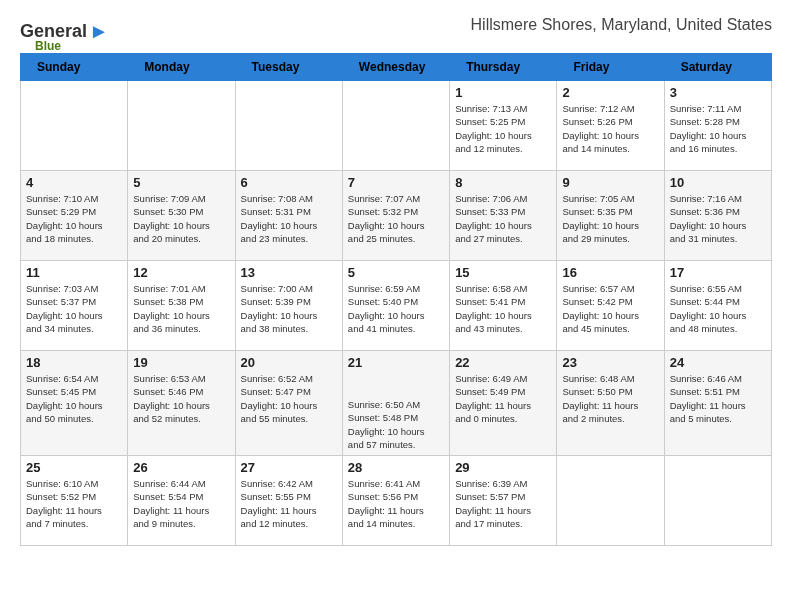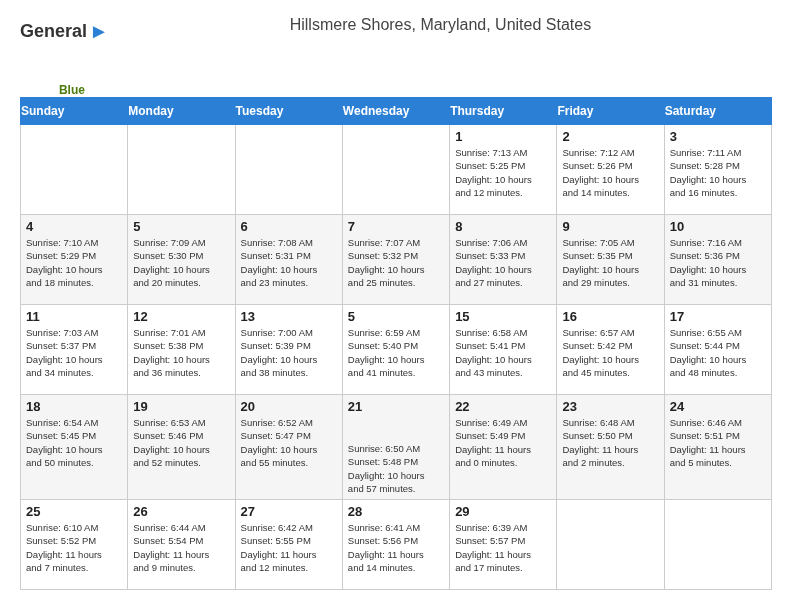--- a/index.html
+++ b/index.html
@@ -17,42 +17,40 @@
     .month-title {
       font-size: 36px;
       font-weight: 300;
       color: #222;
       line-height: 1.1;
     }
     .location-title {
       font-size: 16px;
       color: #444;
       margin-bottom: 10px;
-      text-align: center;
     }
     .logo {
       float: left;
       display: flex;
       flex-direction: column;
-      align-items: center;
+      align-items: flex-start;
       margin-top: 4px;
-      gap: 44px;
     }
     .clearfix::after { content: ''; display: table; clear: both; }
     table {
       width: 100%;
       border-collapse: collapse;
       table-layout: fixed;
     }
     thead th {
       background-color: #2b7fd4;
-      color: #ffffff;
+      color: #000000;
       font-size: 12px;
       font-weight: bold;
-      padding: 6px 0;
+      padding: 6px 16px;
       text-align: left;
       border: 1px solid #2b7fd4;
     }
     tbody td {
       border: 1px solid #ccc;
       vertical-align: top;
       padding: 4px 5px;
       font-size: 10px;
       color: #333;
       height: 90px;

